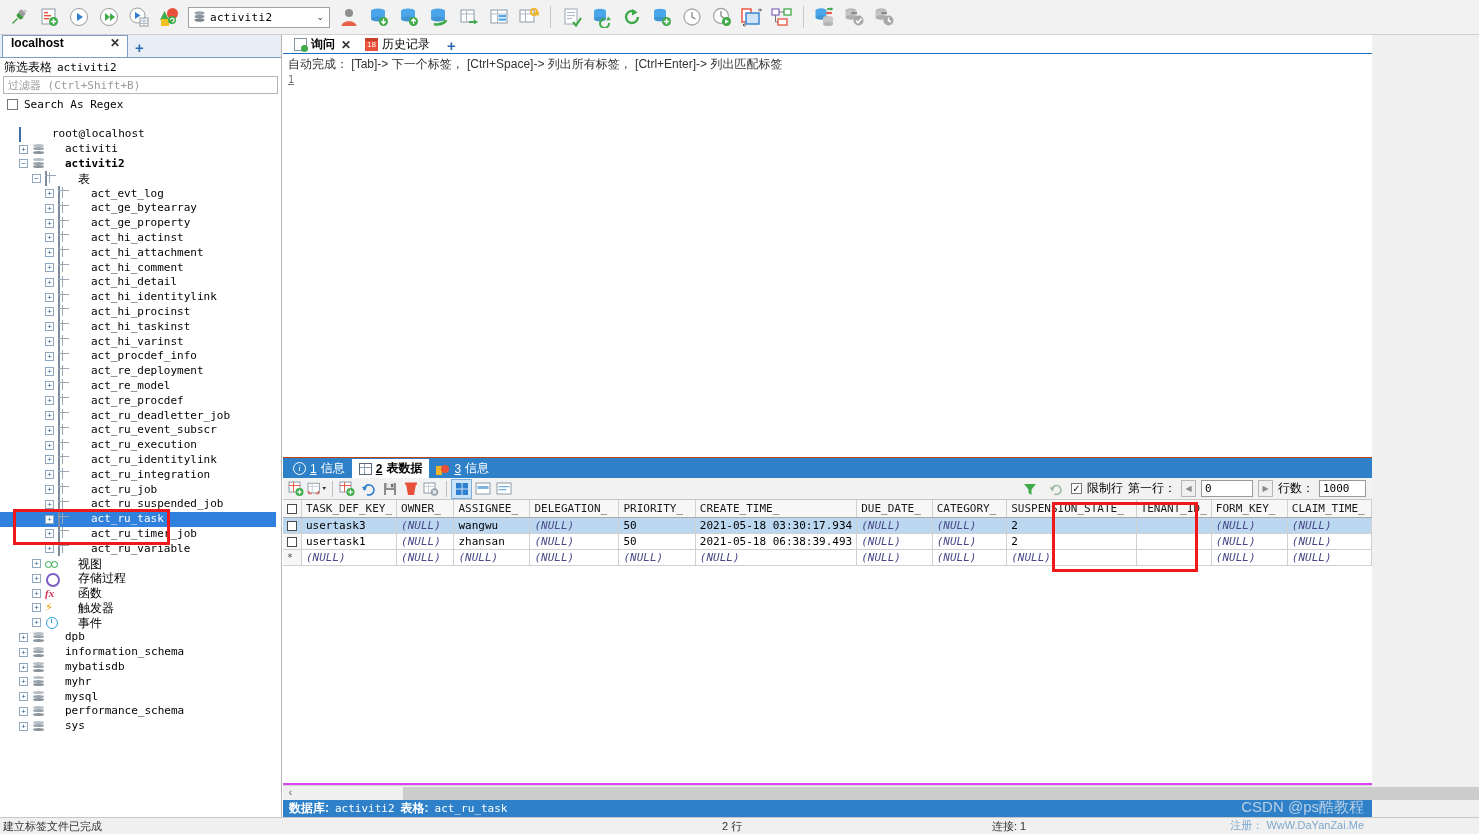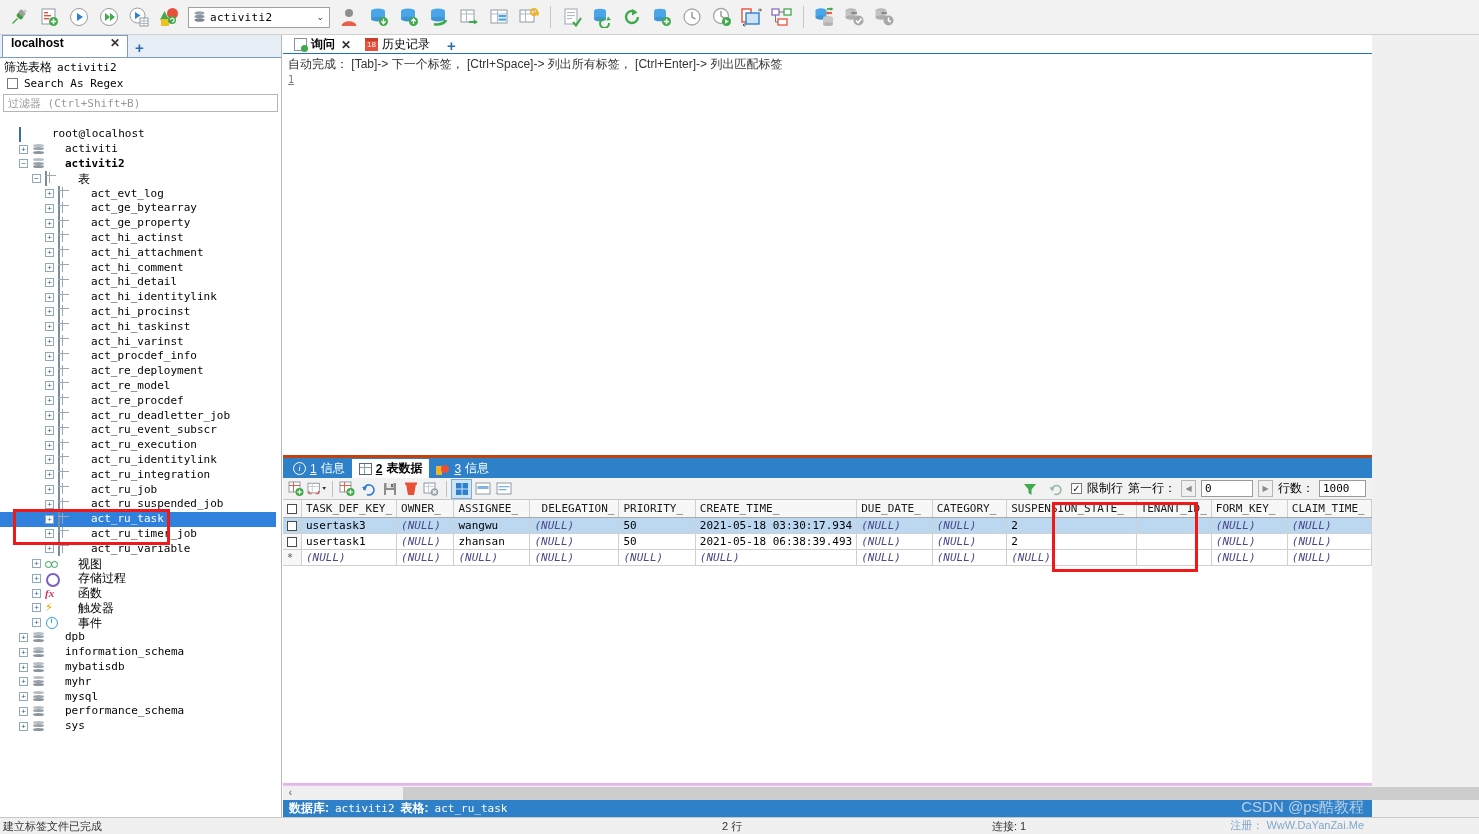--- a/index.html
+++ b/index.html
@@ -118,21 +118,21 @@
   .ic-proc::before{content:"";position:absolute;left:1px;top:1px;width:10px;height:10px;border:2px solid #7b5ec7;border-radius:50%;}
   .ic-proc::after{content:"";position:absolute;left:4px;top:4px;width:4px;height:4px;background:#fff;border-radius:50%;}
   .ic-func { width:13px;height:13px; color:#d2315b; font-style:italic; font-weight:bold; font-size:11px;
              font-family:"Liberation Serif",serif; line-height:12px; text-align:center;}
   .ic-trig { width:13px;height:13px; color:#f0a000; font-size:13px; line-height:12px; text-align:center;}
   .ic-event { width:13px;height:13px; }
   .ic-event::before{content:"";position:absolute;left:1px;top:1px;width:10px;height:10px;border:1.5px solid #2f9fe0;border-radius:50%;}
   .ic-event::after{content:"";position:absolute;left:6px;top:3px;width:1px;height:4px;background:#2f9fe0;}
 
   
-  #rightpane { position: absolute; left: 283px; top: 35px; right: 0; bottom: 17px; background: #f0abfc; }
+  #rightpane { position: absolute; left: 283px; top: 35px; right: 0; bottom: 17px; background: #d946ef; }
 
   #qtabs {
     height: 19px; background: #fff; display: flex; align-items: flex-end;
     border-bottom: 1px solid #1f6fc4; padding-left: 4px;
   }
   .qtab {
     height: 18px; display: flex; align-items: center; gap: 4px;
     padding: 0 6px; font-size: 12px; border: 1px solid transparent;
     border-bottom: none;
   }
@@ -141,21 +141,21 @@
   .qtab-plus { color: #2b6cb0; font-size: 15px; font-weight: bold; padding: 0 10px; line-height: 15px; }
   .ic-query { width:13px;height:13px; position:relative; background:#fff; border:1px solid #8494a4; flex:0 0 auto;}
   .ic-query::after{ content:""; position:absolute; right:-2px; bottom:-2px; width:7px;height:7px;
                     background:#3faa4a; border-radius:50%; }
   .ic-hist { width:13px;height:13px; position:relative; background:#e8503a; flex:0 0 auto;
              color:#fff; font-size:8px; line-height:13px; text-align:center; font-family:"Liberation Sans",sans-serif;}
   .ic-hist::before{ content:""; position:absolute; left:0; top:0; width:13px;height:3px; background:#c8402c;}
 
   #editor-strip {
     position: absolute; left: 0; top: 19px; right: 0; height: 404px;
-    background: #fff; border-bottom: 3px solid #c2410c;
+    background: #fff; border-bottom: 1px solid #c2410c;
   }
   #autocomplete-hint {
     padding: 2px 0 0 5px; font-size: 12px; color: #333; white-space: nowrap;
   }
   #gutter-line {
     padding: 1px 0 0 5px; font-family: "DejaVu Sans Mono", monospace; font-size: 10px;
     color: #777; text-decoration: underline;
   }
 
   
@@ -545,27 +545,27 @@
         <span class="tab-x">✕</span>
       </div>
       <div class="conn-plus">+</div>
     </div>
 
     <div id="filter-head">
       <span class="ftitle">筛选表格</span>
       <span class="fdb">activiti2</span>
     </div>
 
+    <div id="filter-box">
+      <span class="ph">过滤器 (Ctrl+Shift+B)</span>
+    </div>
+
     <div id="regex-row">
       <span class="chkbox"></span>
       <span class="rlabel">Search As Regex</span>
-    </div>
-
-    <div id="filter-box">
-      <span class="ph">过滤器 (Ctrl+Shift+B)</span>
     </div>
 
     <div id="tree">
         <div class="trow" style="padding-left: 6px;">
           <span class="exp none"></span>
           <span class="ico"><span class="ic-server"></span></span>
           <span class="lbl">root@localhost</span>
         </div>
         <div class="trow" style="padding-left: 19px;">
           <span class="exp">+</span>
@@ -920,21 +920,21 @@
     <div id="grid">
       <table class="dgrid">
         <thead>
           <tr id="hdr-row">
             <th class="selbox">
               <span class="cellchk"></span>
             </th>
           <th style="width: 94px;">TASK_DEF_KEY_</th>
               <th style="width: 68px;">OWNER_</th>
               <th style="width: 85px;">ASSIGNEE_</th>
-              <th style="width: 98px; text-align: right;">DELEGATION_</th>
+              <th style="width: 98px;">DELEGATION_</th>
               <th style="width: 86px;">PRIORITY_</th>
               <th style="width: 159px;">CREATE_TIME_</th>
               <th style="width: 84px;">DUE_DATE_</th>
               <th style="width: 82px;">CATEGORY_</th>
               <th style="width: 139px;">SUSPENSION_STATE_</th>
               <th style="width: 75px;">TENANT_ID_</th>
               <th style="width: 85px;">FORM_KEY_</th>
               <th style="width: 87px;">CLAIM_TIME_</th>
             </tr>
         </thead>

